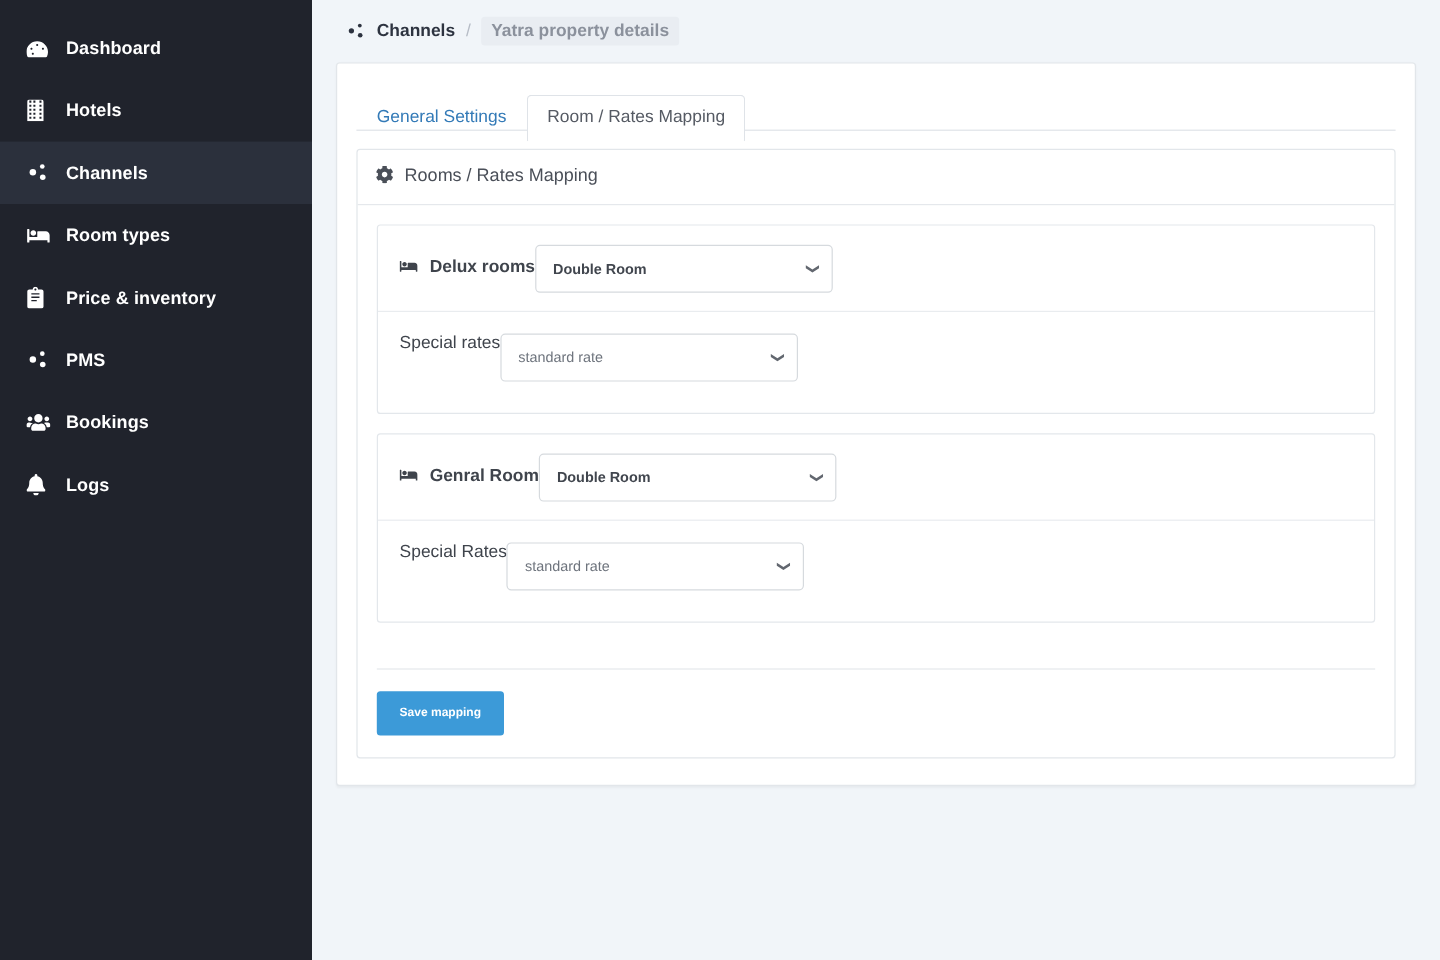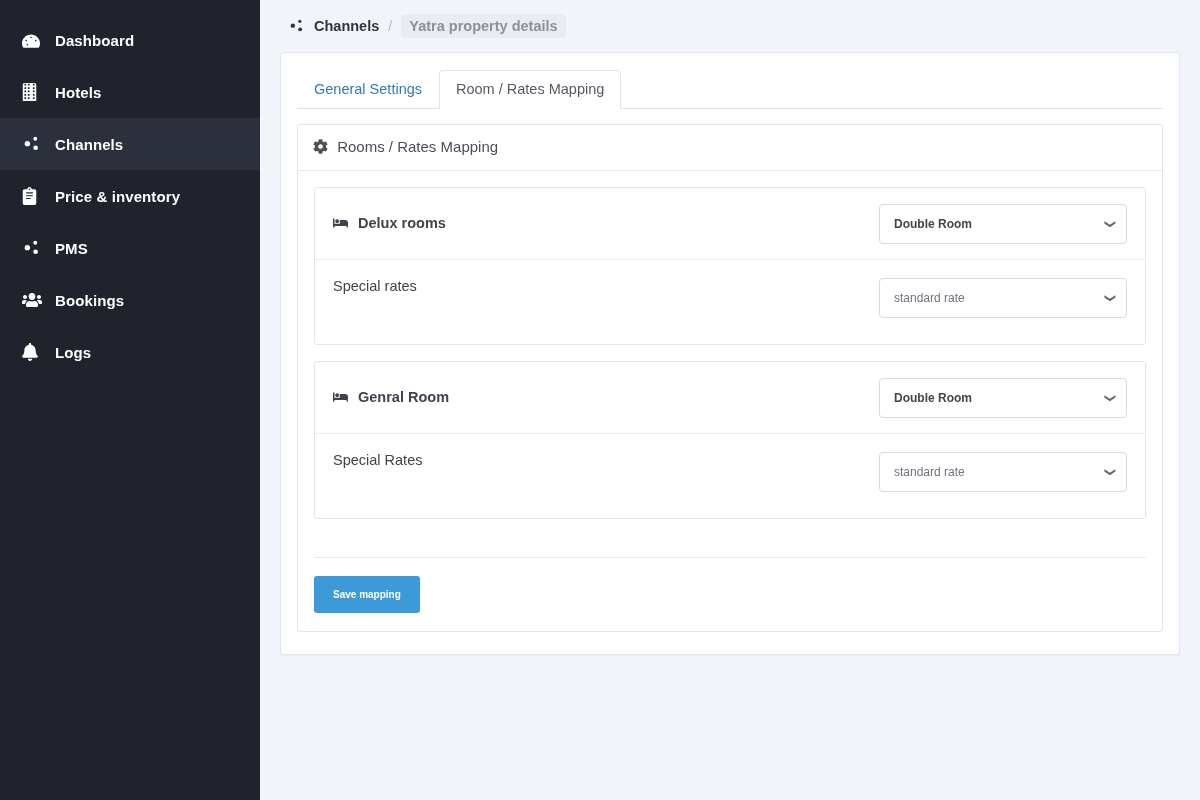--- a/index.html
+++ b/index.html
@@ -91,21 +91,21 @@
   }
   .tab {
     padding: 9px 16px;
     font-size: 14.5px;
     color: #337ab7;
     cursor: pointer;
     border: 1px solid transparent;
     border-radius: 4px 4px 0 0;
     line-height: 19px;
     position: relative;
-    top: 1px;
+    top: 10px;
   }
   .tab.active {
     background: #ffffff;
     color: #555a63;
     border-color: #dfe3e8 #dfe3e8 #ffffff #dfe3e8;
   }
 
   
   .panel {
     border: 1px solid #e2e6ea;
@@ -123,21 +123,20 @@
 
   
   .map-group {
     border: 1px solid #e3e7eb;
     border-radius: 3px;
     margin-bottom: 16px;
     background: #fff;
   }
   .map-row {
     display: flex; align-items: center;
-    justify-content: space-between;
     padding: 14px 18px;
     min-height: 71px;
   }
   .map-row.sep { border-top: 1px solid #e9ecef; min-height: 85px; align-items: flex-start; padding-top: 18px; }
   .row-label {
     font-size: 14.5px; color: #3f444c;
   }
   .row-label.bold { font-weight: bold; }
   .row-label .bed { margin-right: 6px; display: inline-block; vertical-align: -1px; }
 
@@ -214,20 +213,28 @@
         <span class="nav-ico">
           <svg width="19" height="18" viewBox="0 0 24 24" fill="currentColor">
               <circle cx="17" cy="5" r="2.6"></circle>
               <circle cx="6.5" cy="11.5" r="3.6"></circle>
               <circle cx="17.5" cy="17" r="3.1"></circle>
             </svg>
         </span>
         <span class="nav-label">Channels</span>
       </div>
 
+      <div class="nav-item">
+        <span class="nav-ico">
+          <svg width="20" height="15" viewBox="0 0 640 512" fill="currentColor">
+              <path d="M176 256c44.1 0 80-35.9 80-80s-35.9-80-80-80-80 35.9-80 80 35.9 80 80 80zm352-128H304c-8.8 0-16 7.2-16 16v144H64V80c0-8.8-7.2-16-16-16H16C7.2 64 0 71.2 0 80v352c0 8.8 7.2 16 16 16h32c8.8 0 16-7.2 16-16v-48h512v48c0 8.8 7.2 16 16 16h32c8.8 0 16-7.2 16-16V240c0-61.9-50.1-112-112-112z"></path>
+            </svg>
+        </span>
+        <span class="nav-label">Room types</span>
+      </div>
 
       <div class="nav-item">
         <span class="nav-ico">
           <svg width="15" height="18" viewBox="0 0 384 512" fill="currentColor">
               <path d="M336 64h-80c0-35.3-28.7-64-64-64s-64 28.7-64 64H48C21.5 64 0 85.5 0 112v352c0 26.5 21.5 48 48 48h288c26.5 0 48-21.5 48-48V112c0-26.5-21.5-48-48-48zM192 40c13.3 0 24 10.7 24 24s-10.7 24-24 24-24-10.7-24-24 10.7-24 24-24zM96 152h192v32H96v-32zm0 80h192v32H96v-32zm0 80h128v32H96v-32z"></path>
             </svg>
         </span>
         <span class="nav-label">Price &amp; inventory</span>
       </div>
 

